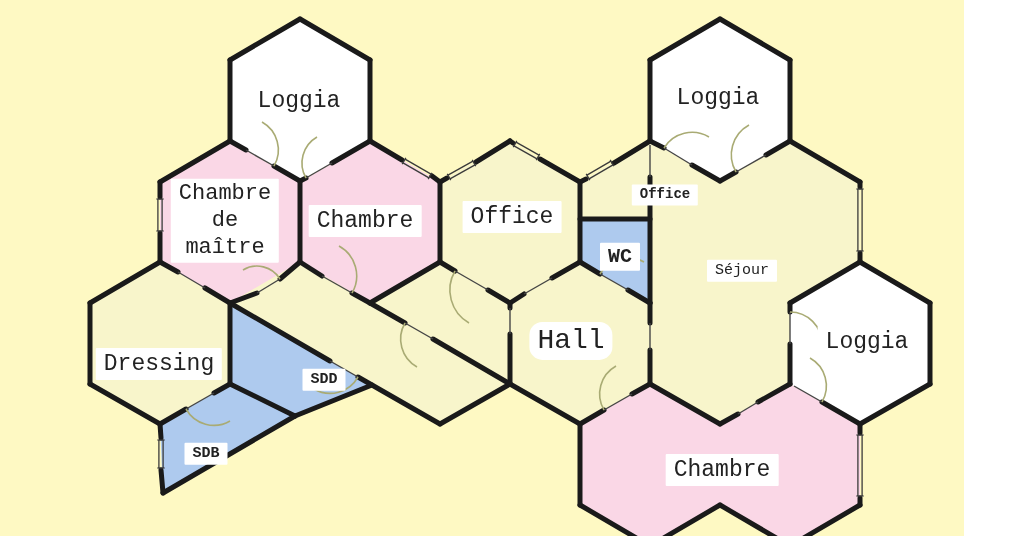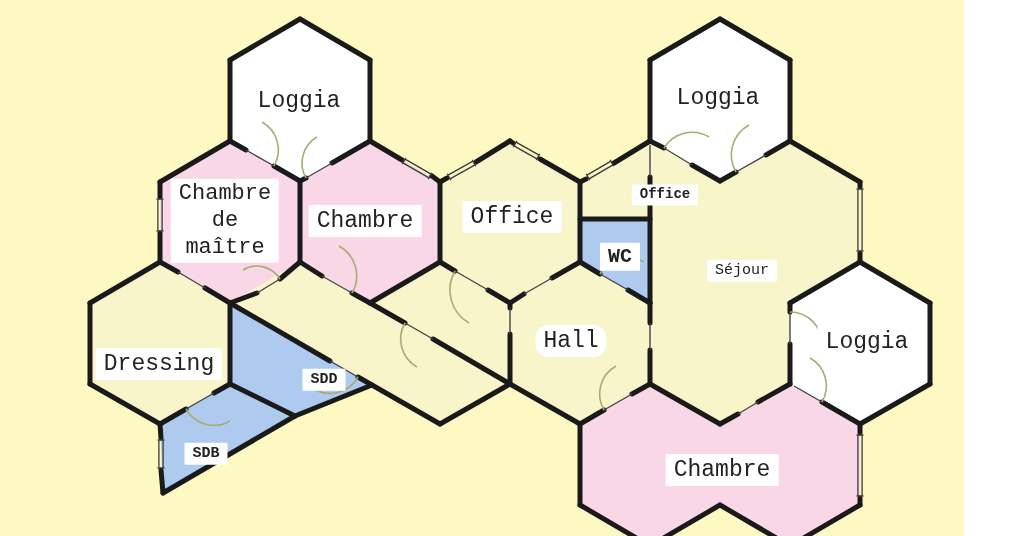--- a/index.html
+++ b/index.html
@@ -218,20 +218,20 @@
       <div class="room-label" style="left: 299px; top: 101px; font-size: 23px; font-weight: 400; background: rgb(255, 255, 255); color: rgb(34, 34, 34);">Loggia</div>
       <div class="room-label" style="left: 718px; top: 98px; font-size: 23px; font-weight: 400; background: rgb(255, 255, 255); color: rgb(34, 34, 34);">Loggia</div>
       <div class="room-label" style="left: 225px; top: 221px; font-size: 22px; font-weight: 400; background: rgb(255, 255, 255); color: rgb(34, 34, 34);">Chambre
 de
 maître</div>
       <div class="room-label" style="left: 365px; top: 221px; font-size: 23px; font-weight: 400; background: rgb(255, 255, 255); color: rgb(34, 34, 34);">Chambre</div>
       <div class="room-label" style="left: 512px; top: 217px; font-size: 23px; font-weight: 400; background: rgb(255, 255, 255); color: rgb(34, 34, 34);">Office</div>
       <div class="room-label" style="left: 617px; top: 195px; font-size: 14px; font-weight: 700; background: rgb(255, 255, 255); color: rgb(34, 34, 34); margin-left: 48px;">Office</div>
       <div class="room-label" style="left: 620px; top: 257px; font-size: 20px; font-weight: 700; background: rgb(255, 255, 255); color: rgb(34, 34, 34);">WC</div>
       <div class="room-label" style="left: 742px; top: 271px; font-size: 15px; font-weight: 400; background: rgb(255, 255, 255); color: rgb(34, 34, 34);">Séjour</div>
-      <div class="room-label" style="left: 571px; top: 341px; font-size: 23px; font-weight: 400; background: rgb(255, 255, 255); color: rgb(34, 34, 34); border-radius: 13px;">Hall</div>
+      <div class="room-label" style="left: 571px; top: 341px; font-size: 28px; font-weight: 400; background: rgb(255, 255, 255); color: rgb(34, 34, 34); border-radius: 13px;">Hall</div>
       <div class="room-label" style="left: 867px; top: 342px; font-size: 23px; font-weight: 400; background: rgb(255, 255, 255); color: rgb(34, 34, 34);">Loggia</div>
       <div class="room-label" style="left: 159px; top: 355px; font-size: 23px; font-weight: 400; background: rgb(255, 255, 255); color: rgb(34, 34, 34); margin-top: 9px;">Dressing</div>
       <div class="room-label" style="left: 284px; top: 380px; font-size: 15px; font-weight: 700; background: rgb(255, 255, 255); color: rgb(34, 34, 34); margin-left: 40px;">SDD</div>
       <div class="room-label" style="left: 206px; top: 454px; font-size: 15px; font-weight: 700; background: rgb(255, 255, 255); color: rgb(34, 34, 34); text-align: right;">SDB</div>
       <div class="room-label" style="left: 722px; top: 470px; font-size: 23px; font-weight: 400; background: rgb(255, 255, 255); color: rgb(34, 34, 34);">Chambre</div>
     </div>
 </div>
 
 </body></html>

